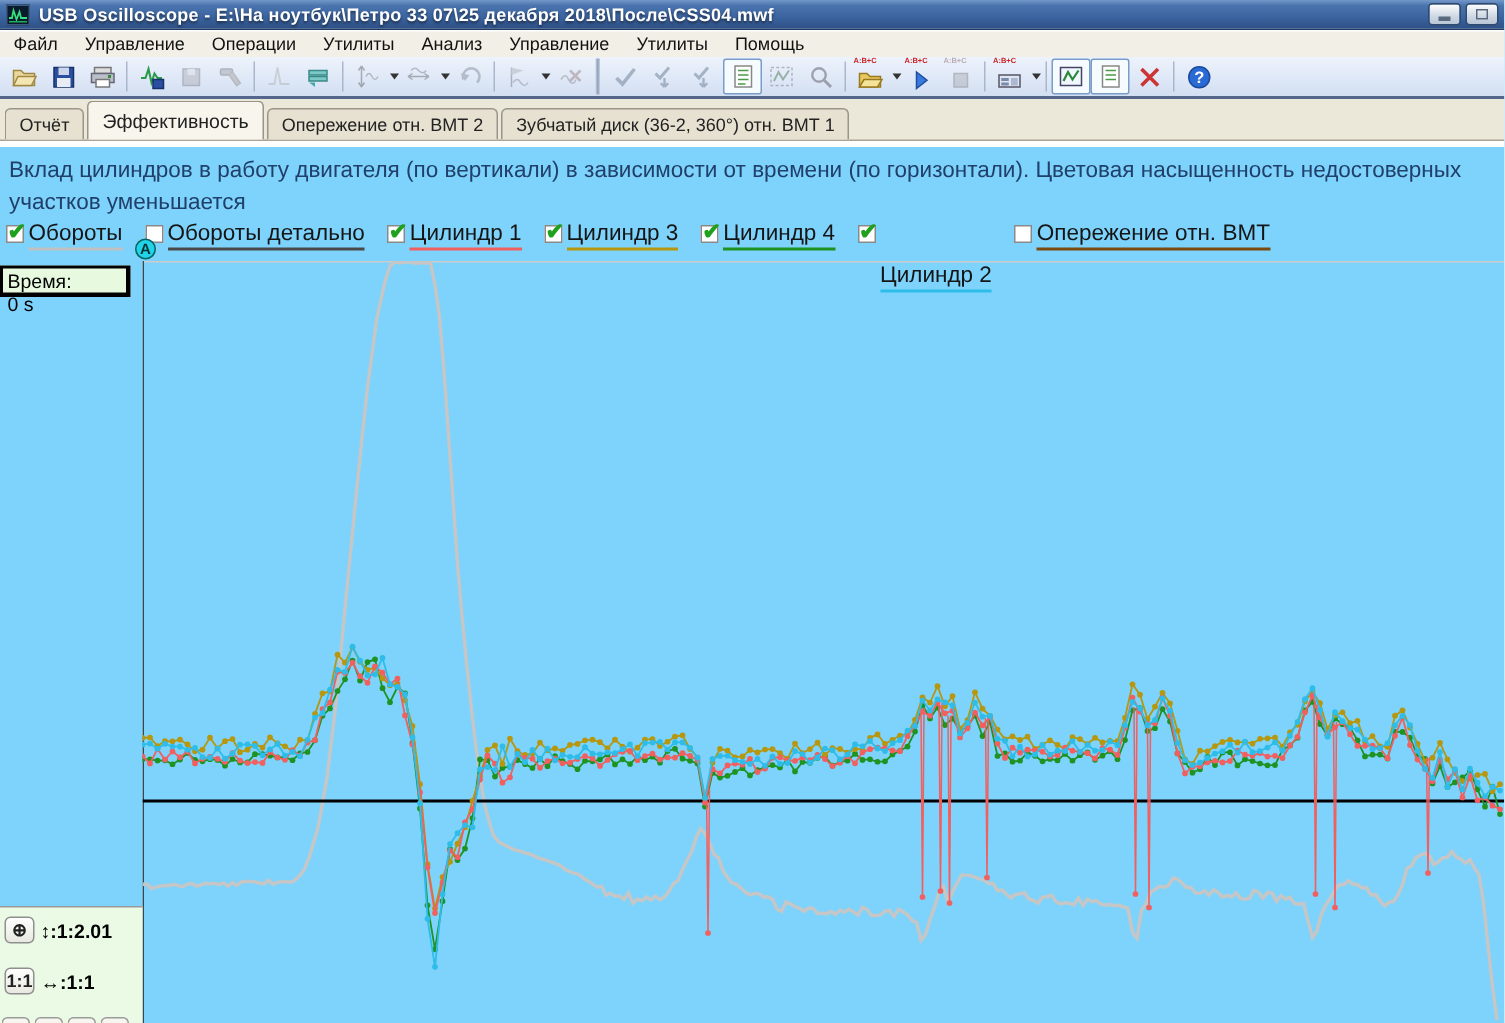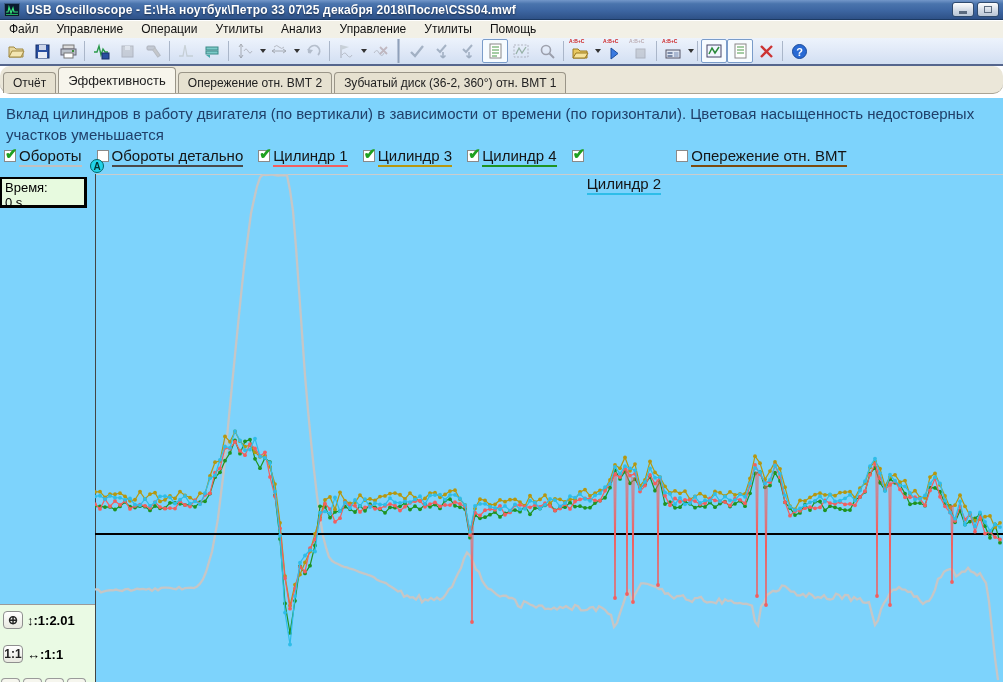--- a/index.html
+++ b/index.html
@@ -41,21 +41,21 @@
   .tvsep { width:3px; height:24px; background:linear-gradient(90deg,#c8d2e2,#8fa0ba,#c8d2e2);
     margin:0 4px; flex:0 0 auto; }
   .caret { width:0; height:0; border-left:3.5px solid transparent; border-right:3.5px solid transparent;
     border-top:4px solid #333; margin-left:2px; flex:0 0 auto; }
   .abctag { position:absolute; top:-1px; left:1px; font-size:5px; font-weight:bold; color:#c22;
     letter-spacing:0; line-height:5px; }
 
   
   .tabstrip { position:absolute; left:0; top:66px; width:1003px; height:28px;
     background:#ebe7d9; border-bottom:1px solid #a9a496; display:flex; align-items:flex-end;
-    padding-left:3px;border-radius:10px; }
+    padding-left:3px; }
   .tab { height:21px; background:#e6e1d0; border:1px solid #9a9588; border-bottom:none;
     border-radius:4px 4px 0 0; font-size:12px; color:#222; padding:3px 9px 0 9px;
     margin-right:2px; white-space:nowrap; }
   .tab.active { height:26px; background:#f7f5ec; font-size:13px; padding-top:5px; z-index:2; }
 
   
   .content { position:absolute; left:0; top:98px; width:1003px; height:587px; background:#7dd3fc; }
   .desc { position:absolute; left:6px; top:5px; width:975px; font-size:15px; line-height:21px;
     color:#20406a; }
   .legend { position:absolute; left:4px; top:49px; display:flex; align-items:flex-start;
@@ -63,21 +63,21 @@
   .litem { display:flex; align-items:flex-start; gap:3px; }
   .cbox { width:12px; height:12px; border:1px solid #8a8a8a; background:#fff; position:relative;
     margin-top:3px; flex:0 0 auto; }
   .cbox .chk { position:absolute; left:0px; top:-6px; color:#1fa01f; font-size:15px;
     font-weight:bold; }
   .llabel { font-size:15px; color:#151515; padding-bottom:1px; border-bottom:2px solid; }
 
   .marker-a { position:absolute; left:90px; top:61px; width:14px; height:14px; border-radius:50%;
     background:#22d3e8; border:1px solid #066; color:#033; font-size:10px; font-weight:bold;
     display:flex; align-items:center; justify-content:center; z-index:5; }
-  .tooltip { position:absolute; left:0px; top:79px; width:87px; height:31px; background:#e7fadf;
+  .tooltip { position:absolute; left:0px; top:79px; width:87px; height:21px; background:#e7fadf;
     border:2px solid #000; border-right-width:3px; border-bottom-width:3px; font-size:13px;
     color:#000; padding:1px 3px; z-index:4; line-height:15px; }
 
   #chart { position:absolute; left:95px; top:76px; width:908px; height:511px; display:block; }
 
   .zoompanel { position:absolute; left:0; top:506px; width:95px; height:81px; background:#eafae4;
     border-top:1px solid #9a9a9a; z-index:3; }
   .zrow { display:flex; align-items:center; gap:4px; margin:6px 0 0 3px; }
   .zrow:nth-child(2) { margin-top:16px; }
   .zbtn { width:20px; height:18px; border:1px solid #8f8f8f; border-radius:4px;

